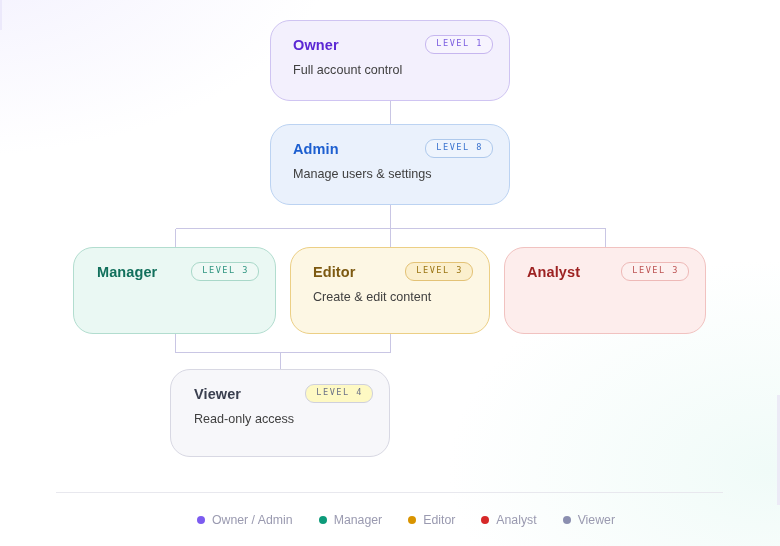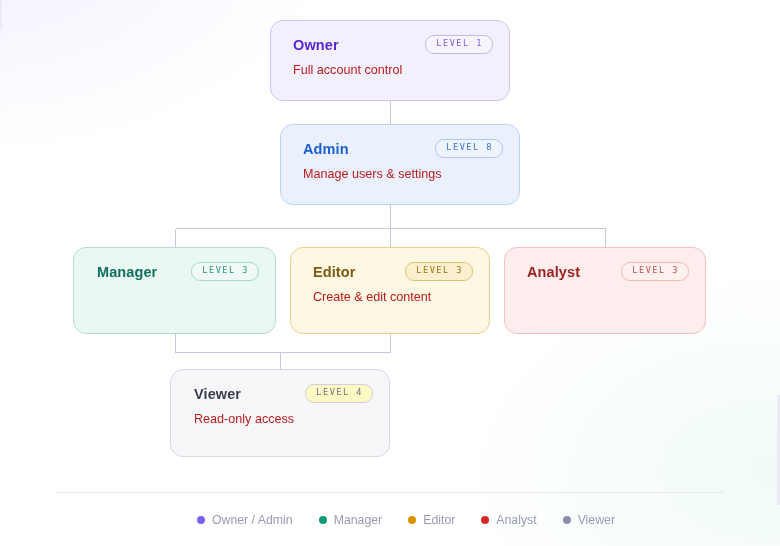--- a/index.html
+++ b/index.html
@@ -46,37 +46,37 @@
   #connectors {
     position: absolute;
     left: 0; top: 0;
     width: 780px; height: 546px;
     pointer-events: none;
   }
 
   
   .card {
     position: absolute;
-    border-radius: 13px;
+    border-radius: 20px;
     border: 1px solid;
     padding: 17px 18px 0 22px;
   }
 
   .card-title {
     font-size: 14.5px;
     font-weight: bold;
     letter-spacing: .1px;
     line-height: 1;
     margin-bottom: 11px;
   }
 
   .card-desc {
     font-size: 12.6px;
     line-height: 1;
-    color: #b91c1c;
+    color: #404040;
   }
 
   .badge {
     position: absolute;
     top: 14px;
     right: 16px;
     font-family: "DejaVu Sans Mono", "Liberation Mono", monospace;
     font-size: 8.6px;
     letter-spacing: 1.5px;
     padding: 3px 9px 4px 10px;
@@ -90,21 +90,21 @@
   #card-owner {
     left: 270px; top: 20px; width: 240px; height: 81px;
     background: #f3f0fd;
     border-color: #cfc4f2;
   }
   #card-owner .card-title { color: #5b27d4; }
   #card-owner .badge { color: #7b5ce0; border-color: #c6b6ef; background: #f7f4fe; }
 
   
   #card-admin {
-    left: 280px; top: 124px; width: 240px; height: 81px;
+    left: 270px; top: 124px; width: 240px; height: 81px;
     background: #eaf1fc;
     border-color: #bcd3f2;
     padding-top: 17px;
   }
   #card-admin .card-title { color: #1d5fd0; }
   #card-admin .badge { color: #3c74cf; border-color: #aec9ec; background: #eef4fd; }
 
   
   #card-manager {
     left: 73px; top: 247px; width: 203px; height: 87px;

